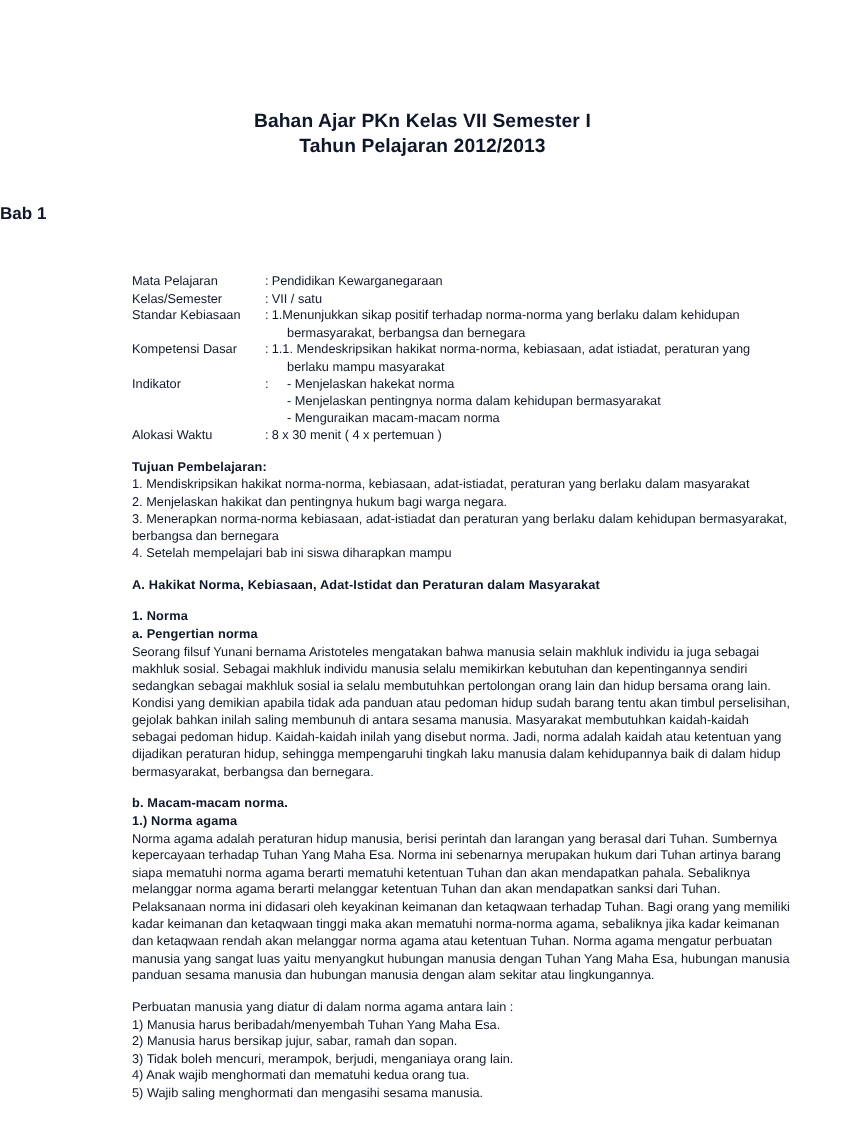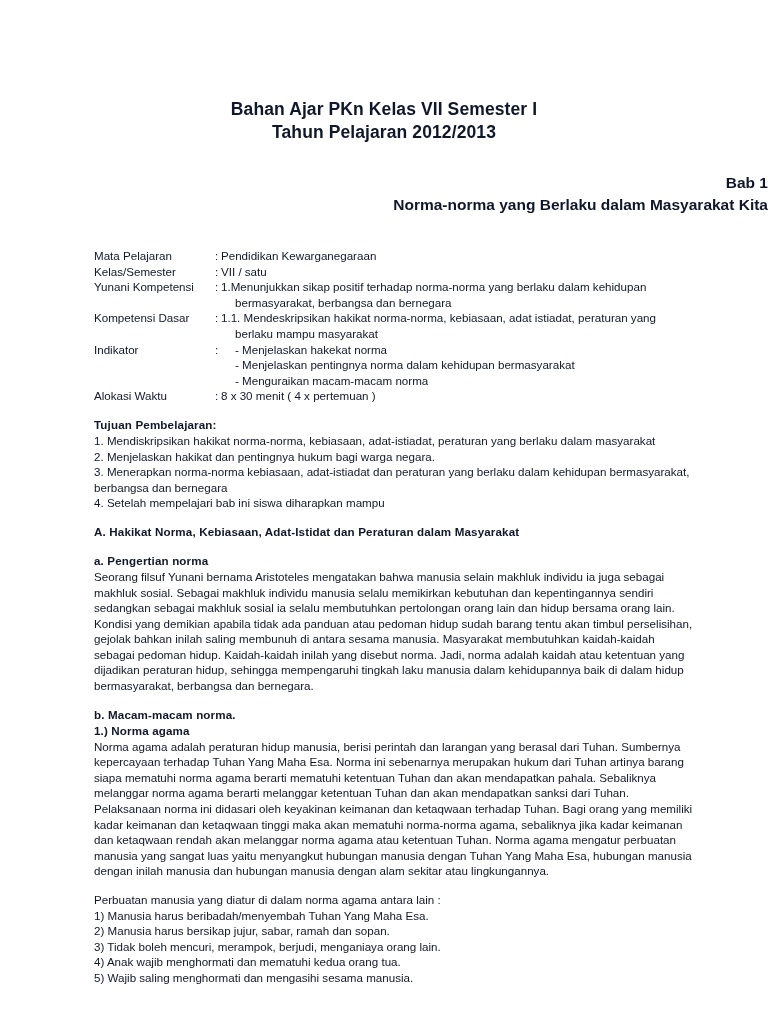--- a/index.html
+++ b/index.html
@@ -31,36 +31,36 @@
   .doc-title {
     font-family: "Liberation Sans", "DejaVu Sans", sans-serif;
     font-weight: bold;
     font-size: 17.5px;
     line-height: 23px;
     letter-spacing: 0.1px;
   }
   .chapter-block {
     position: absolute;
     left: 0;
-    top: 160px;
+    top: 172px;
     width: 768px;
-    text-align: right;
+    text-align: left;
   }
   .chapter-label,
   .chapter-title {
     font-family: "Liberation Sans", "DejaVu Sans", sans-serif;
     font-weight: bold;
     font-size: 15.5px;
     line-height: 22px;
   }
 
   
   .body-area {
     position: absolute;
-    left: 94px;
+    left: 120px;
     top: 236px;
     width: 562px;
     font-family: "Liberation Sans Narrow", "Liberation Sans", "DejaVu Sans Condensed", sans-serif;
     font-size: 11.6px;
     line-height: 15.6px;
     transform-origin: left top;
   }
 
   
   .meta-table {
@@ -118,39 +118,38 @@
 
 <div class="page">
 
   <div class="title-block">
     <div class="doc-title">Bahan Ajar PKn Kelas VII Semester I</div>
     <div class="doc-title">Tahun Pelajaran 2012/2013</div>
   </div>
 
   <div class="chapter-block">
     <div class="chapter-label">Bab 1</div>
-    <div class="chapter-title">Norma-norma yang Berlaku dalam Masyarakat Kita</div>
   </div>
 
   <div class="body-area">
 
     <table class="meta-table">
       <tbody>
         <tr>
           <td class="meta-label">Mata Pelajaran</td>
           <td class="meta-sep">:</td>
           <td class="meta-value">Pendidikan Kewarganegaraan</td>
         </tr>
         <tr>
           <td class="meta-label">Kelas/Semester</td>
           <td class="meta-sep">:</td>
           <td class="meta-value">VII / satu</td>
         </tr>
         <tr>
-          <td class="meta-label">Yunani Kompetensi</td>
+          <td class="meta-label">Standar Kebiasaan</td>
           <td class="meta-sep">:</td>
           <td class="meta-value">
             <span class="ln">1.Menunjukkan sikap positif terhadap norma-norma yang berlaku dalam kehidupan</span>
             <span class="ln meta-cont">bermasyarakat, berbangsa dan bernegara</span>
           </td>
         </tr>
         <tr>
           <td class="meta-label">Kompetensi Dasar</td>
           <td class="meta-sep">:</td>
           <td class="meta-value">
@@ -188,20 +187,21 @@
       </div>
     </div>
 
     <div class="gap-md"></div>
 
     <div>
       <div class="sec-head">A. Hakikat Norma, Kebiasaan, Adat-Istidat dan Peraturan dalam Masyarakat</div>
 
       <div class="gap-md"></div>
 
+      <div class="sub-head">1. Norma</div>
       <div class="sub-head">a. Pengertian norma</div>
 
       <div class="para">
         <span class="ln">Seorang filsuf Yunani bernama Aristoteles mengatakan bahwa manusia selain makhluk individu ia juga sebagai</span>
         <span class="ln">makhluk sosial. Sebagai makhluk individu manusia selalu memikirkan kebutuhan dan kepentingannya sendiri</span>
         <span class="ln">sedangkan sebagai makhluk sosial ia selalu membutuhkan pertolongan orang lain dan hidup bersama orang lain.</span>
         <span class="ln">Kondisi yang demikian apabila tidak ada panduan atau pedoman hidup sudah barang tentu akan timbul perselisihan,</span>
         <span class="ln">gejolak bahkan inilah saling membunuh di antara sesama manusia. Masyarakat membutuhkan kaidah-kaidah</span>
         <span class="ln">sebagai pedoman hidup. Kaidah-kaidah inilah yang disebut norma. Jadi, norma adalah kaidah atau ketentuan yang</span>
         <span class="ln">dijadikan peraturan hidup, sehingga mempengaruhi tingkah laku manusia dalam kehidupannya baik di dalam hidup</span>
@@ -215,21 +215,21 @@
 
       <div class="para">
         <span class="ln">Norma agama adalah peraturan hidup manusia, berisi perintah dan larangan yang berasal dari Tuhan. Sumbernya</span>
         <span class="ln">kepercayaan terhadap Tuhan Yang Maha Esa. Norma ini sebenarnya merupakan hukum dari Tuhan artinya barang</span>
         <span class="ln">siapa mematuhi norma agama berarti mematuhi ketentuan Tuhan dan akan mendapatkan pahala. Sebaliknya</span>
         <span class="ln">melanggar norma agama berarti melanggar ketentuan Tuhan dan akan mendapatkan sanksi dari Tuhan.</span>
         <span class="ln">Pelaksanaan norma ini didasari oleh keyakinan keimanan dan ketaqwaan terhadap Tuhan. Bagi orang yang memiliki</span>
         <span class="ln">kadar keimanan dan ketaqwaan tinggi maka akan mematuhi norma-norma agama, sebaliknya jika kadar keimanan</span>
         <span class="ln">dan ketaqwaan rendah akan melanggar norma agama atau ketentuan Tuhan. Norma agama mengatur perbuatan</span>
         <span class="ln">manusia yang sangat luas yaitu menyangkut hubungan manusia dengan Tuhan Yang Maha Esa, hubungan manusia</span>
-        <span class="ln">dengan inilah manusia dan hubungan manusia dengan alam sekitar atau lingkungannya.</span>
+        <span class="ln">panduan sesama manusia dan hubungan manusia dengan alam sekitar atau lingkungannya.</span>
       </div>
 
       <div class="gap-md"></div>
 
       <div>
         <span class="ln">Perbuatan manusia yang diatur di dalam norma agama antara lain :</span>
         <span class="ln">1) Manusia harus beribadah/menyembah Tuhan Yang Maha Esa.</span>
         <span class="ln">2) Manusia harus bersikap jujur, sabar, ramah dan sopan.</span>
         <span class="ln">3) Tidak boleh mencuri, merampok, berjudi, menganiaya orang lain.</span>
         <span class="ln">4) Anak wajib menghormati dan mematuhi kedua orang tua.</span>

